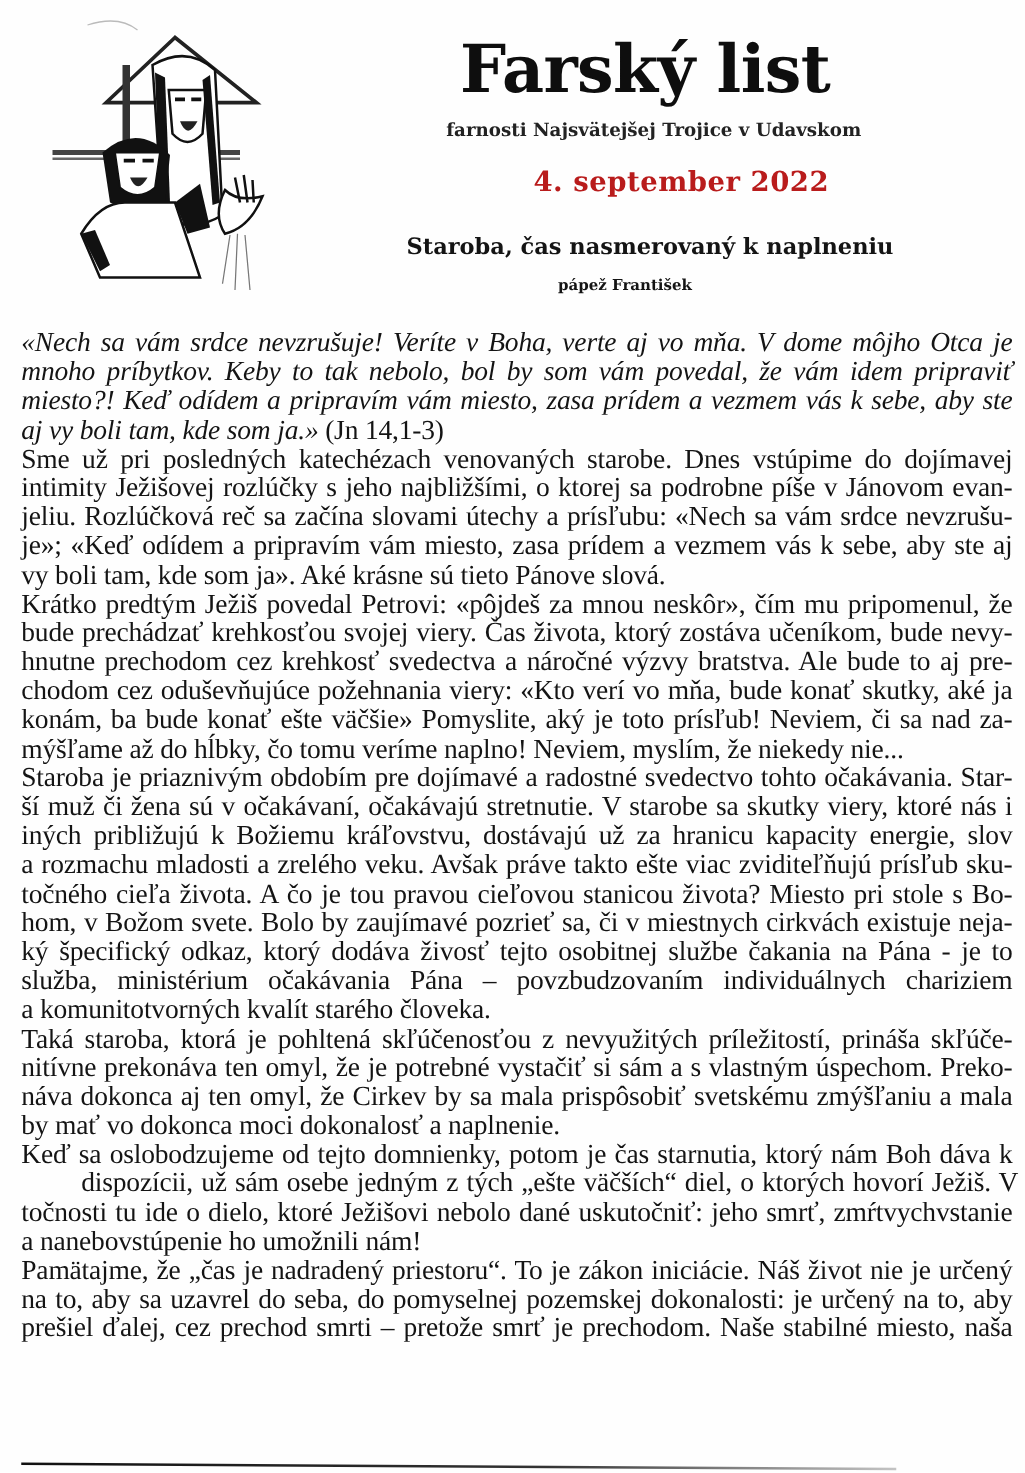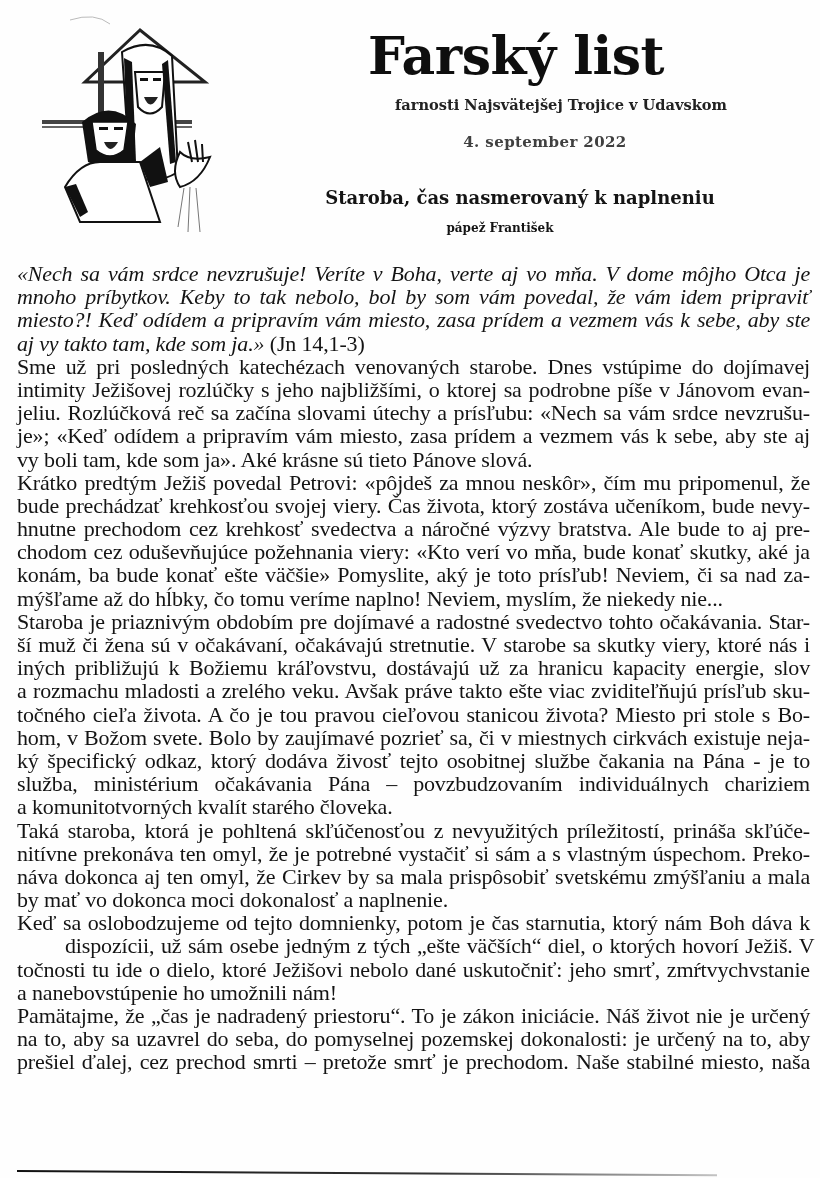--- a/index.html
+++ b/index.html
@@ -8,26 +8,26 @@
 
   
   .illus { position: absolute; left: 40px; top: 12px; width: 180px; height: 225px; }
   .title {
     position: absolute; left: 368px; top: 30px;
     font-family: "DejaVu Serif", serif; font-weight: bold;
     font-size: 52px; letter-spacing: -0.5px; line-height: 1; color: #0e0e0e;
     transform: scaleY(1.02);
   }
   .subtitle {
-    position: absolute; left: 357px; top: 96px; width: 370px; text-align: right;
+    position: absolute; left: 357px; top: 96px; width: 370px; text-align: left;
     font-family: "DejaVu Serif", serif; font-weight: bold; font-size: 14.6px; color: #222;
   }
   .date {
     position: absolute; left: 360px; top: 133px; width: 370px; text-align: center;
-    font-family: "DejaVu Serif", serif; font-size: 15px; letter-spacing: 0.4px; color: #404040;
+    font-family: "DejaVu Serif", serif; font-size: 22px; letter-spacing: 0.4px; color: #b91c1c;
     font-weight: bold;
   }
   .headline {
     position: absolute; left: 290px; top: 187px; width: 460px; text-align: center;
     font-family: "DejaVu Serif", serif; font-weight: bold; font-size: 18px; color: #141414;
   }
   .author {
     position: absolute; left: 380px; top: 221px; width: 240px; text-align: center;
     font-family: "DejaVu Serif", serif; font-weight: bold; font-size: 12px; color: #141414;
   }
@@ -87,21 +87,21 @@
   <div class="title">Farský list</div>
   <div class="subtitle">farnosti Najsvätejšej Trojice v Udavskom</div>
   <div class="date">4. september 2022</div>
   <div class="headline">Staroba, čas nasmerovaný k naplneniu</div>
   <div class="author">pápež František</div>
 
   <div class="body" id="article-body">
       <div class="line" style="width: 793px;"><span class="ital">«Nech sa vám srdce nevzrušuje! Veríte v Boha, verte aj vo mňa. V dome môjho Otca je</span></div>
       <div class="line" style="width: 793px;"><span class="ital">mnoho príbytkov. Keby to tak nebolo, bol by som vám povedal, že vám idem pripraviť</span></div>
       <div class="line" style="width: 793px;"><span class="ital">miesto?! Keď odídem a pripravím vám miesto, zasa prídem a vezmem vás k sebe, aby ste</span></div>
-      <div class="line last"><span class="ital">aj vy takto tam, kde som ja.»</span><span> (Jn 14,1-3)</span></div>
+      <div class="line last"><span class="ital">aj vy boli tam, kde som ja.»</span><span> (Jn 14,1-3)</span></div>
       <div class="line" style="width: 793px;"><span>Sme už pri posledných katechézach venovaných starobe. Dnes vstúpime do dojímavej</span></div>
       <div class="line" style="width: 793px;"><span>intimity Ježišovej rozlúčky s jeho najbližšími, o ktorej sa podrobne píše v Jánovom evan-</span></div>
       <div class="line" style="width: 793px;"><span>jeliu. Rozlúčková reč sa začína slovami útechy a prísľubu: «Nech sa vám srdce nevzrušu-</span></div>
       <div class="line" style="width: 793px;"><span>je»; «Keď odídem a pripravím vám miesto, zasa prídem a vezmem vás k sebe, aby ste aj</span></div>
       <div class="line last"><span>vy boli tam, kde som ja». Aké krásne sú tieto Pánove slová.</span></div>
       <div class="line" style="width: 793px;"><span>Krátko predtým Ježiš povedal Petrovi: «pôjdeš za mnou neskôr», čím mu pripomenul, že</span></div>
       <div class="line" style="width: 793px;"><span>bude prechádzať krehkosťou svojej viery. Čas života, ktorý zostáva učeníkom, bude nevy-</span></div>
       <div class="line" style="width: 793px;"><span>hnutne prechodom cez krehkosť svedectva a náročné výzvy bratstva. Ale bude to aj pre-</span></div>
       <div class="line" style="width: 793px;"><span>chodom cez oduševňujúce požehnania viery: «Kto verí vo mňa, bude konať skutky, aké ja</span></div>
       <div class="line" style="width: 793px;"><span>konám, ba bude konať ešte väčšie» Pomyslite, aký je toto prísľub! Neviem, či sa nad za-</span></div>

